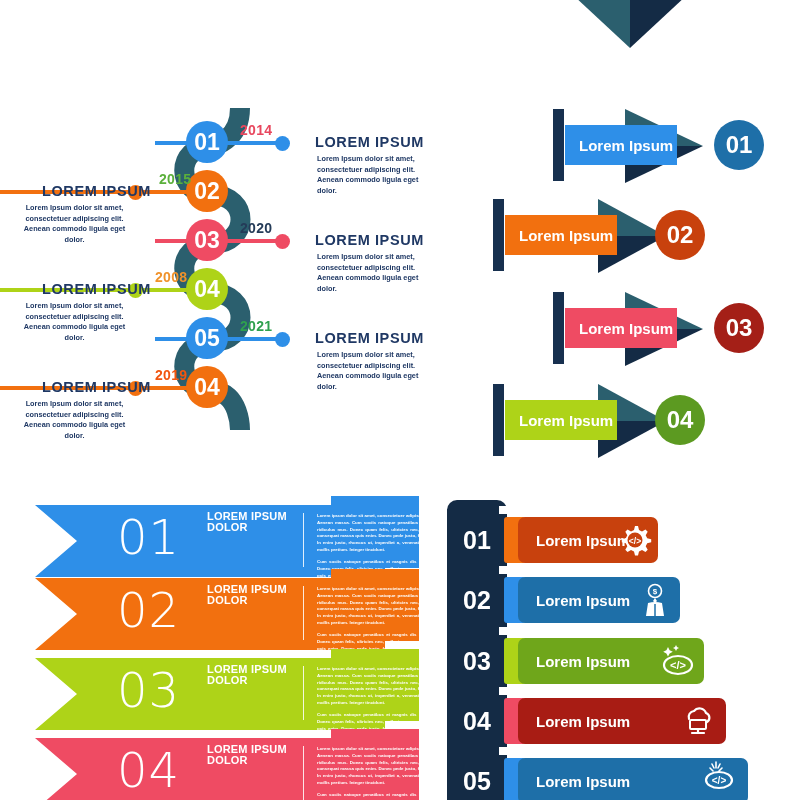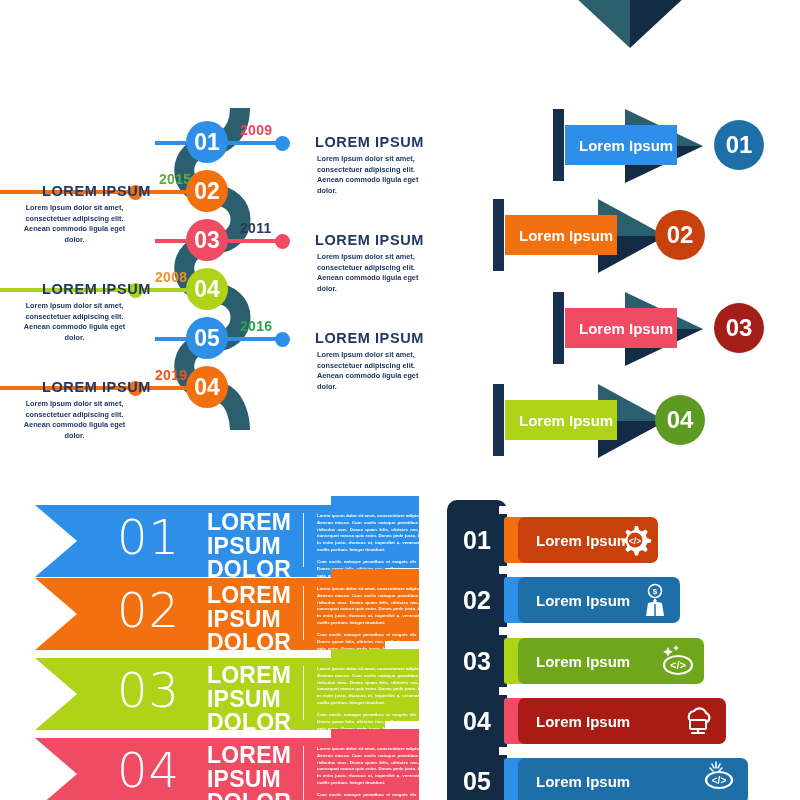--- a/index.html
+++ b/index.html
@@ -71,21 +71,21 @@
     position:absolute;left:295px;top:58px;width:46px;height:26px;
     clip-path:polygon(0 0, 46px 0, 46px 26px);
   }
   .ribbon-num{
     position:absolute;left:82px;top:4px;
     font-size:48px;color:#fff;font-weight:300;letter-spacing:1px;
     font-family:"DejaVu Sans",sans-serif;
   }
   .ribbon-head{
     position:absolute;left:172px;top:6px;width:88px;
-    color:#fff;font-weight:bold;font-size:23px;line-height:1.03;
+    color:#fff;font-weight:bold;font-size:11px;line-height:1.03;
     letter-spacing:.2px;
   }
   .ribbon-div{position:absolute;left:268px;top:8px;width:1.4px;height:54px;background:rgba(255,255,255,.85);}
   .ribbon-body{
     position:absolute;left:282px;top:8px;width:195px;
     color:#fff;font-size:4.4px;line-height:1.55;font-weight:bold;
     text-align:justify;
   }
   .ribbon-body p{margin:0 0 5px 0;}
 
@@ -142,49 +142,49 @@
                C 250 95, 250 144, 212 144
                C 175 144, 175 193, 212 193
                C 250 193, 250 242, 212 242
                C 175 242, 175 291, 212 291
                C 240 291, 240 330, 240 330" fill="none" stroke="#2B5F6E" stroke-width="20" stroke-linecap="butt"></path>
     </svg>
 
     <div class="tl-line" style="left:155px;top:41px;width:125px;background:#2E8FE8;"></div>
     <div class="tl-dot" style="left:275px;top:36px;background:#2E8FE8;"></div>
     <div class="tl-node" style="left:186px;top:21px;width:42px;height:42px;background:#2E8FE8;">01</div>
-    <div class="tl-year" style="left:240px;top:22px;color:#E8475E;">2009</div>
+    <div class="tl-year" style="left:240px;top:22px;color:#E8475E;">2014</div>
     <div class="tl-title" style="left:315px;top:34px;">LOREM IPSUM</div>
     <div class="tl-body right" style="left:317px;top:54px;">Lorem Ipsum dolor sit amet, consectetuer adipiscing elit. Aenean commodo ligula eget dolor.</div>
 
     <div class="tl-line" style="left:0px;top:90px;width:190px;background:#F2700F;"></div>
     <div class="tl-dot" style="left:128px;top:85px;background:#F2700F;"></div>
     <div class="tl-node" style="left:186px;top:70px;width:42px;height:42px;background:#F2700F;">02</div>
     <div class="tl-year" style="left:159px;top:71px;color:#5BB03B;">2015</div>
     <div class="tl-title" style="left:42px;top:83px;">LOREM IPSUM</div>
     <div class="tl-body leftal" style="left:22px;top:103px;">Lorem Ipsum dolor sit amet, consectetuer adipiscing elit. Aenean commodo ligula eget dolor.</div>
 
     <div class="tl-line" style="left:155px;top:139px;width:125px;background:#EF4B63;"></div>
     <div class="tl-dot" style="left:275px;top:134px;background:#EF4B63;"></div>
     <div class="tl-node" style="left:186px;top:119px;width:42px;height:42px;background:#EF4B63;">03</div>
-    <div class="tl-year" style="left:240px;top:120px;color:#243B58;">2011</div>
+    <div class="tl-year" style="left:240px;top:120px;color:#243B58;">2020</div>
     <div class="tl-title" style="left:315px;top:132px;">LOREM IPSUM</div>
     <div class="tl-body right" style="left:317px;top:152px;">Lorem Ipsum dolor sit amet, consectetuer adipiscing elit. Aenean commodo ligula eget dolor.</div>
 
     <div class="tl-line" style="left:0px;top:188px;width:190px;background:#AED318;"></div>
     <div class="tl-dot" style="left:128px;top:183px;background:#AED318;"></div>
     <div class="tl-node" style="left:186px;top:168px;width:42px;height:42px;background:#AED318;">04</div>
     <div class="tl-year" style="left:155px;top:169px;color:#F0922A;">2008</div>
     <div class="tl-title" style="left:42px;top:181px;">LOREM IPSUM</div>
     <div class="tl-body leftal" style="left:22px;top:201px;">Lorem Ipsum dolor sit amet, consectetuer adipiscing elit. Aenean commodo ligula eget dolor.</div>
 
     <div class="tl-line" style="left:155px;top:237px;width:125px;background:#2E8FE8;"></div>
     <div class="tl-dot" style="left:275px;top:232px;background:#2E8FE8;"></div>
     <div class="tl-node" style="left:186px;top:217px;width:42px;height:42px;background:#2E8FE8;">05</div>
-    <div class="tl-year" style="left:240px;top:218px;color:#2FA04E;">2016</div>
+    <div class="tl-year" style="left:240px;top:218px;color:#2FA04E;">2021</div>
     <div class="tl-title" style="left:315px;top:230px;">LOREM IPSUM</div>
     <div class="tl-body right" style="left:317px;top:250px;">Lorem Ipsum dolor sit amet, consectetuer adipiscing elit. Aenean commodo ligula eget dolor.</div>
 
     <div class="tl-line" style="left:0px;top:286px;width:190px;background:#F2700F;"></div>
     <div class="tl-dot" style="left:128px;top:281px;background:#F2700F;"></div>
     <div class="tl-node" style="left:186px;top:266px;width:42px;height:42px;background:#F2700F;">04</div>
     <div class="tl-year" style="left:155px;top:267px;color:#F2550F;">2019</div>
     <div class="tl-title" style="left:42px;top:279px;">LOREM IPSUM</div>
     <div class="tl-body leftal" style="left:22px;top:299px;">Lorem Ipsum dolor sit amet, consectetuer adipiscing elit. Aenean commodo ligula eget dolor.</div>
   </div>

